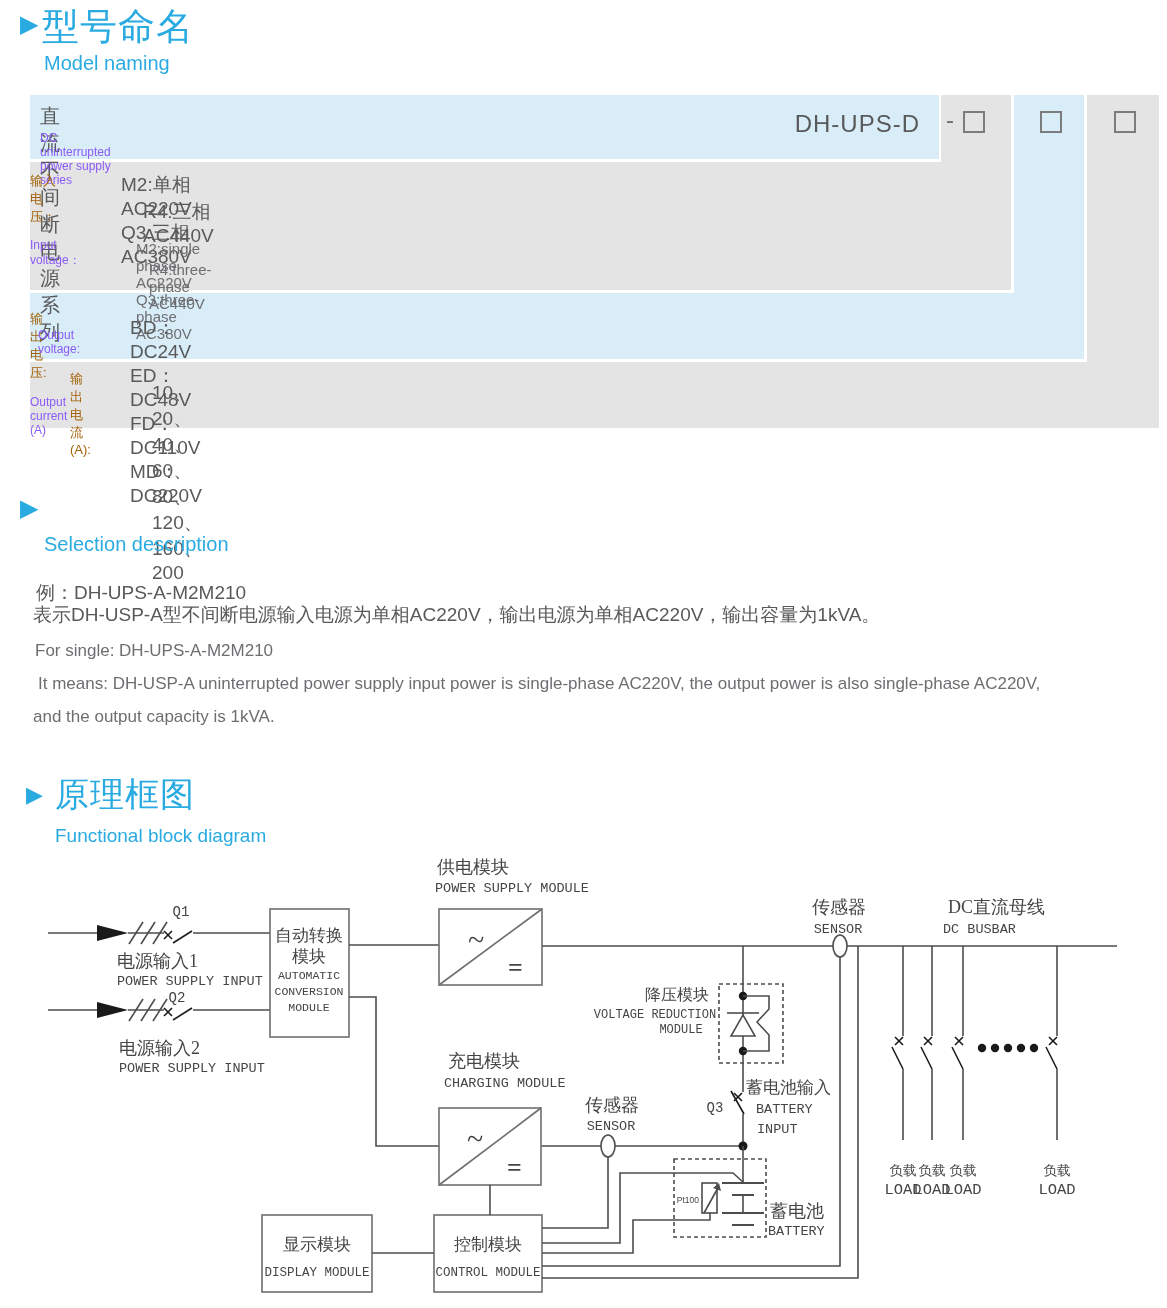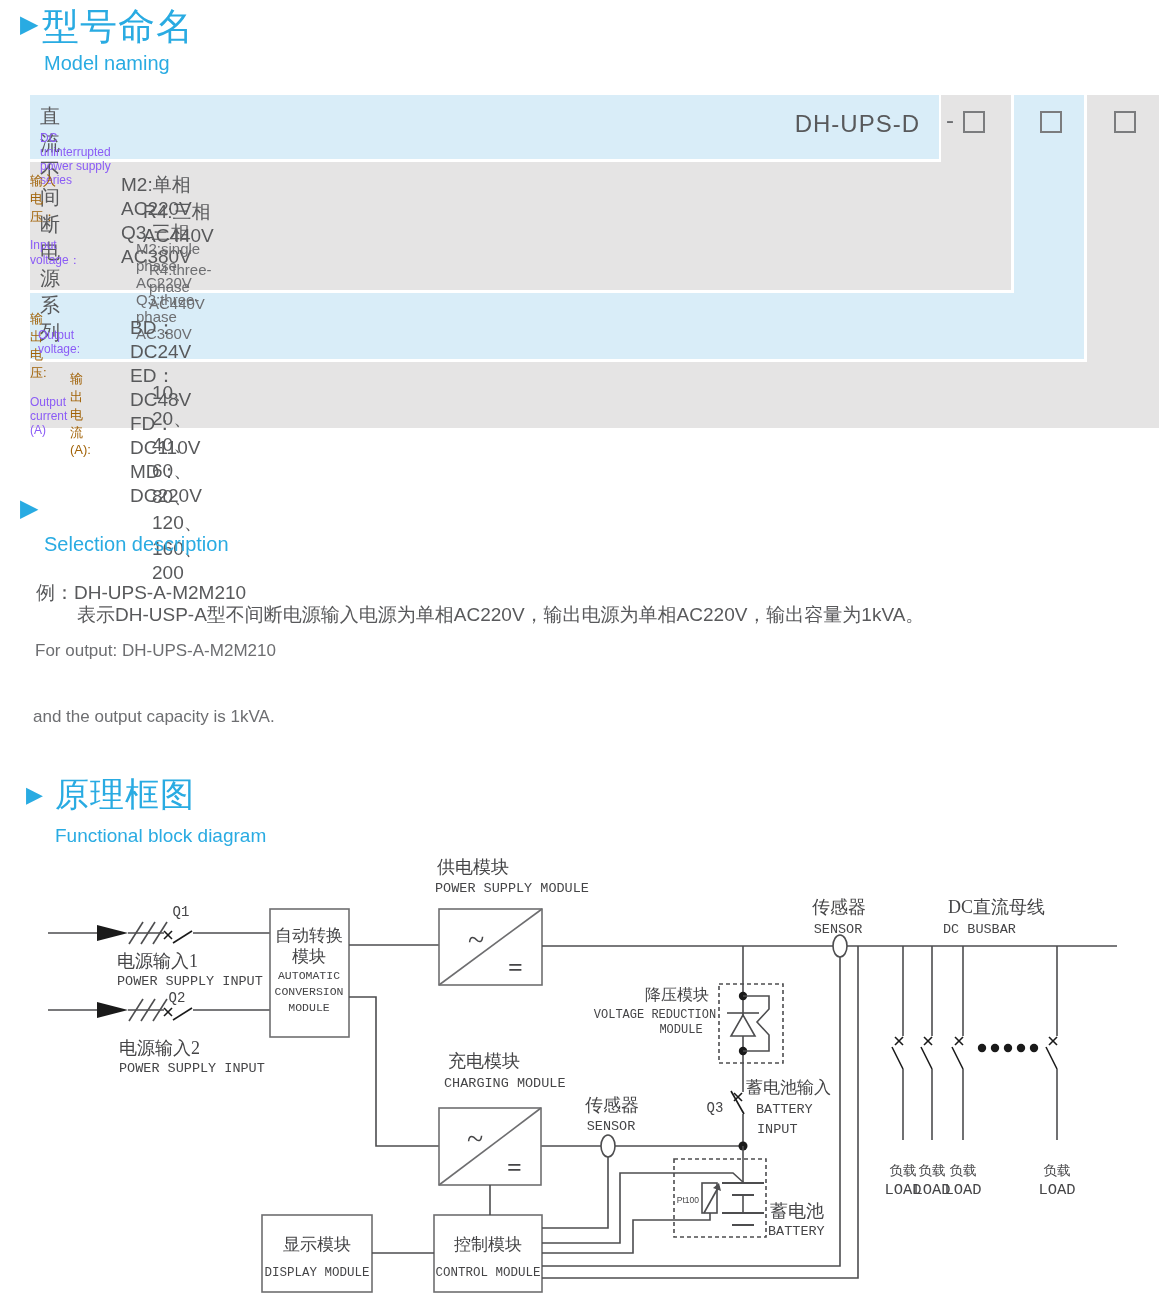--- a/index.html
+++ b/index.html
@@ -68,22 +68,23 @@
     <div class="abs t-val" style="left:130px;top:315px;">BD：DC24V  ED：DC48V  FD：DC110V  MD：DC220V</div>
 
     <div class="abs t-lab" style="left:30px;top:370px;margin-left:40px;">输出电流(A):</div>
     <div class="abs t-en" style="left:30px;top:395px;">Output current (A)</div>
     <div class="abs t-val" style="left:152px;top:380px;">10、20、40、60、80、120、160、200</div>
   </div>
 
   <span class="abs bullet" style="left:20px;top:496px;">▶</span>
   <div class="abs h-en" style="left:44px;top:533px;">Selection description</div>
   <div class="abs p-cn" style="left:36px;top:568px;margin-top:12px;">例：DH-UPS-A-M2M210</div>
-  <div class="abs p-cn" style="left:33px;top:602px;margin-left:44px;">表示DH-USP-A型不间断电源输入电源为单相AC220V，输出电源为单相AC220V，输出容量为1kVA。</div>
-  <div class="abs p-en" style="left:35px;top:641px;">For output: DH-UPS-A-M2M210</div>
+  <div class="abs p-cn" style="left:33px;top:602px;">表示DH-USP-A型不间断电源输入电源为单相AC220V，输出电源为单相AC220V，输出容量为1kVA。</div>
+  <div class="abs p-en" style="left:35px;top:641px;">For single: DH-UPS-A-M2M210</div>
+  <div class="abs p-en" style="left:38px;top:674px;">It means: DH-USP-A uninterrupted power supply input power is single-phase AC220V, the output power is also single-phase AC220V,</div>
   <div class="abs p-en" style="left:33px;top:707px;">and the output capacity is 1kVA.</div>
 
   <span class="abs bullet" style="left:26px;top:784px;font-size:22px;">▶</span>
   <div class="abs h-cn" style="left:55px;top:772px;font-size:34px;">原理框图</div>
   <div class="abs h-en" style="left:55px;top:825px;font-size:19px;">Functional block diagram</div>
 
   <svg class="abs" style="left:0;top:845px;" width="1167" height="463" viewBox="0 845 1167 463">
     <g fill="none" stroke="#4d4d4f" stroke-width="1.6">
 
       <g>

